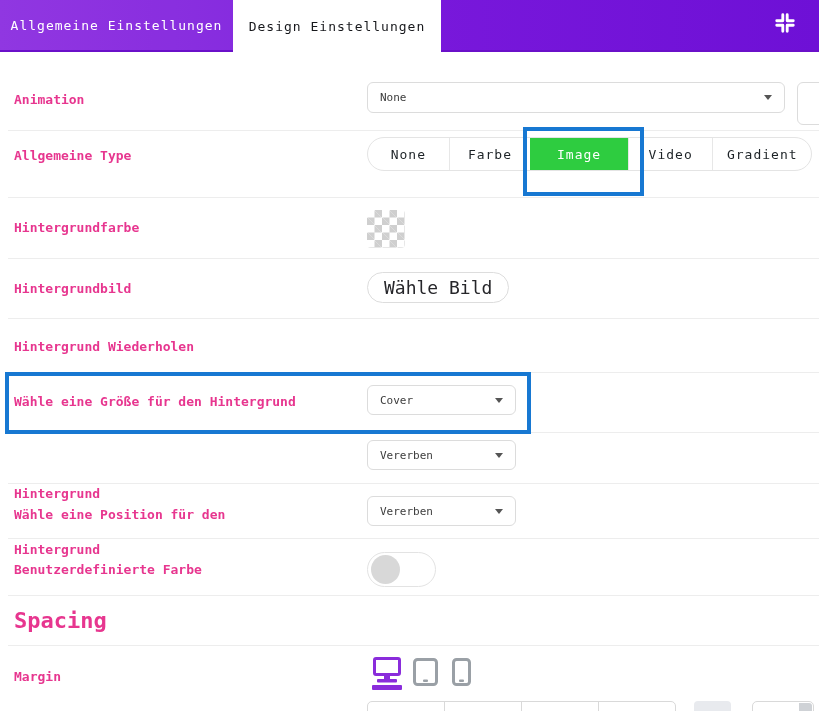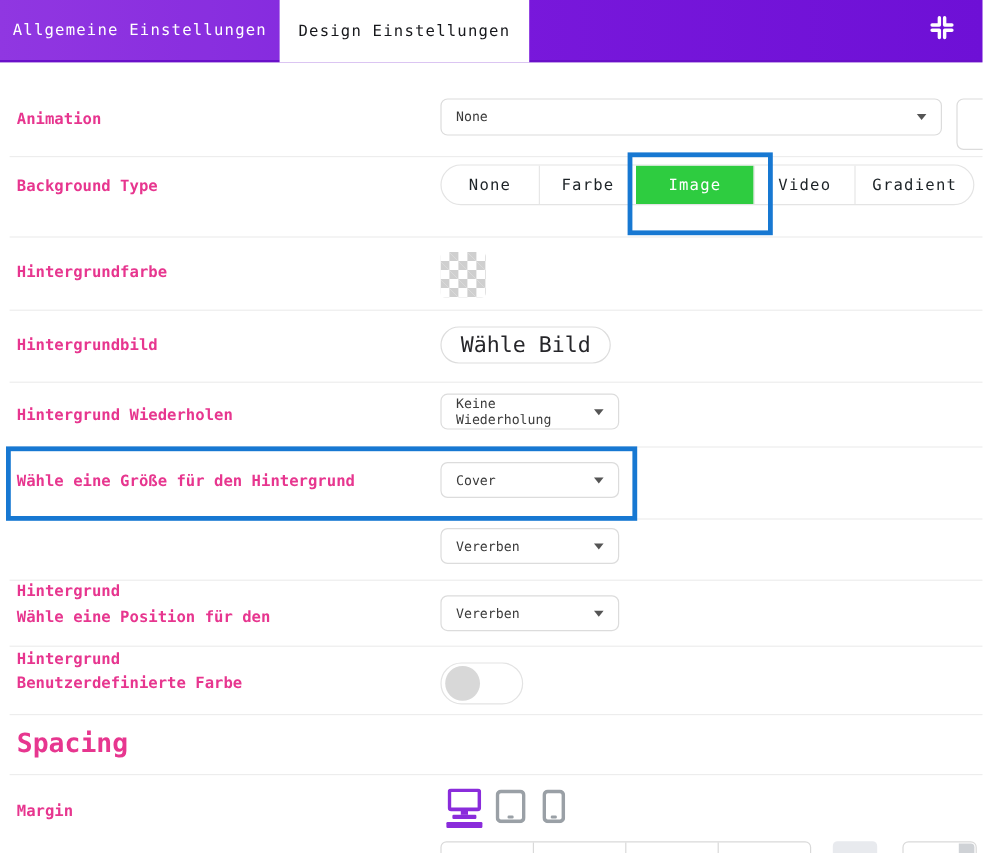--- a/index.html
+++ b/index.html
@@ -89,41 +89,37 @@
   <div class="hr" style="top:595px"></div>
   <div class="hr" style="top:645px"></div>
 
   <div class="lbl" style="top:92px">Animation</div>
   <div class="select" style="left:367px;top:82px;width:418px;height:31px">
     <span>None</span>
     <span class="caret"></span>
   </div>
   <div class="partialbox"></div>
 
-  <div class="lbl" style="top:148px">Background Type</div>
+  <div class="lbl" style="top:148px">Allgemeine Type</div>
   <div class="btgroup">
     <div class="cell" style="width:81px">None</div>
     <div class="cell" style="width:82px">Farbe</div>
     <div class="cell sel" style="width:98px">Image</div>
     <div class="cell" style="width:85px">Video</div>
     <div class="cell" style="width:99px">Gradient</div>
   </div>
   <div class="bluebox" style="left:523px;top:127px;width:113px;height:61px"></div>
 
   <div class="lbl" style="top:220px">Hintergrundfarbe</div>
   <div class="checker"></div>
 
   <div class="lbl" style="top:281px">Hintergrundbild</div>
   <button class="pillbtn">Wähle Bild</button>
 
   <div class="lbl" style="top:339px">Hintergrund Wiederholen</div>
-  <div class="select" style="left:367px;top:328px;width:149px;height:30px">
-    <span>Keine Wiederholung</span>
-    <span class="caret"></span>
-  </div>
 
   <div class="lbl" style="top:394px">Wähle eine Größe für den Hintergrund</div>
   <div class="select" style="left:367px;top:385px;width:149px;height:30px">
     <span>Cover</span>
     <span class="caret"></span>
   </div>
   <div class="bluebox" style="left:5px;top:372px;width:518px;height:54px"></div>
 
   <div class="select" style="left:367px;top:440px;width:149px;height:30px">
     <span>Vererben</span>

